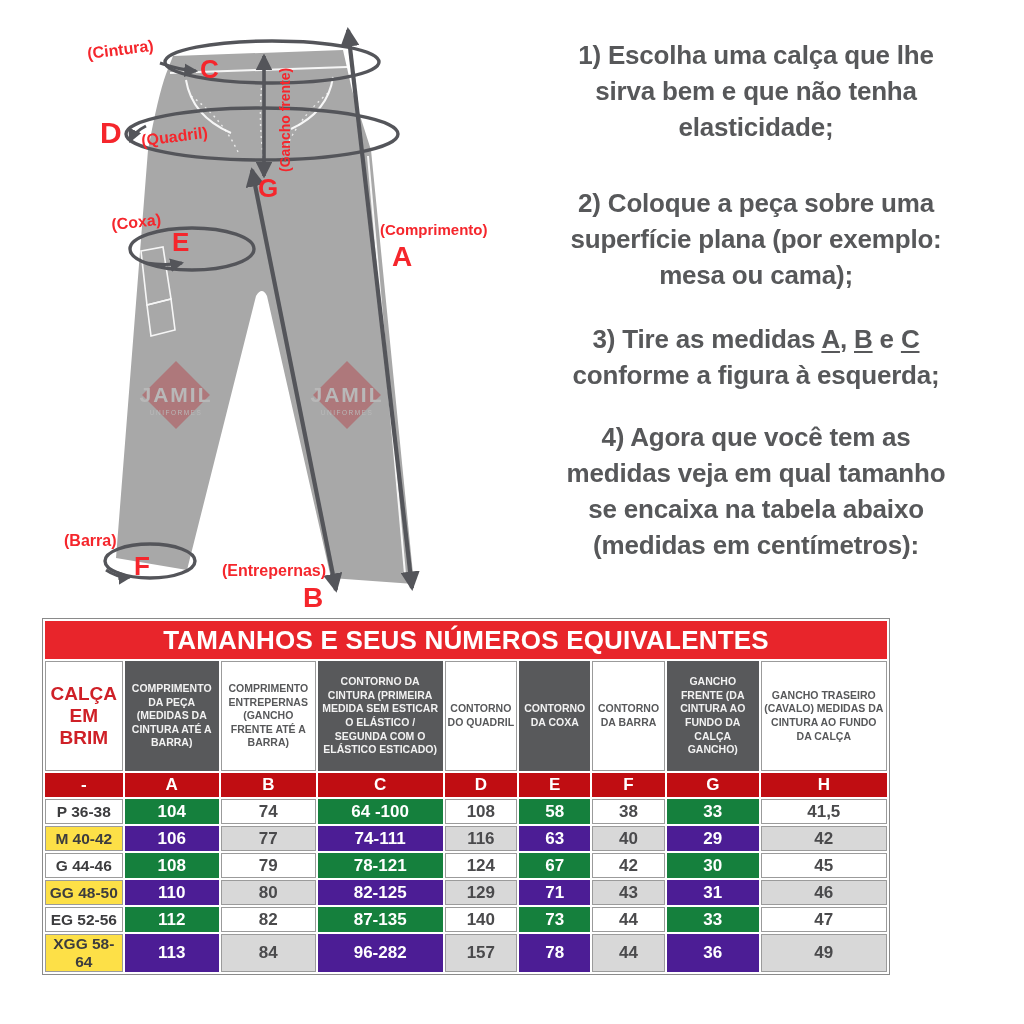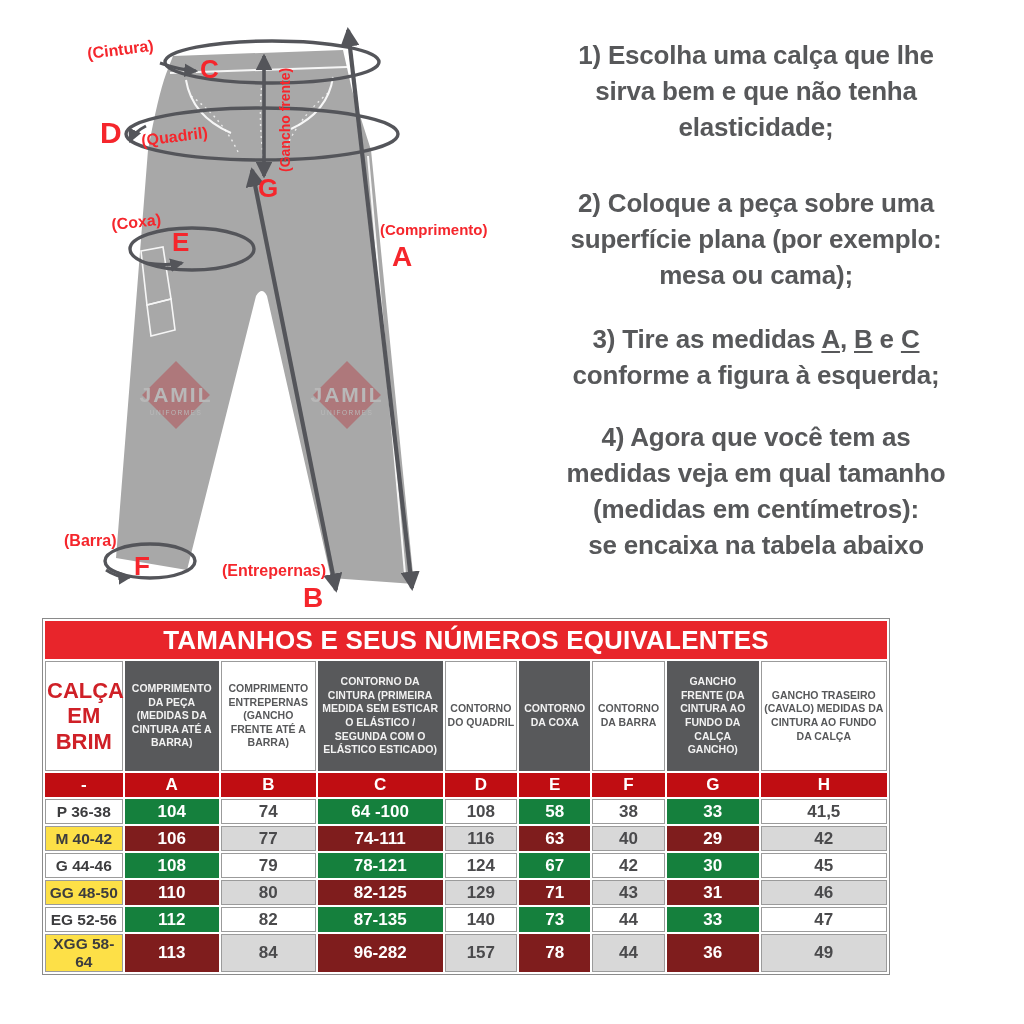--- a/index.html
+++ b/index.html
@@ -19,30 +19,30 @@
   .step-3 { top:322px; }
   .step-4 { top:420px; }
   .line { display:block; }
   .u { text-decoration:underline; text-underline-offset:3px; }
 
   
   .table-wrap { position:absolute; left:42px; top:618px; width:848px; }
   table.size-table { width:100%; border-collapse:separate; border-spacing:2px; background:#fff; border:1px solid #8a8a8a; table-layout:fixed; }
   .size-table th, .size-table td { text-align:center; vertical-align:middle; padding:1px 2px; }
   .tbl-title { background:#e8252b; color:#fff; font-size:26px; font-weight:700; letter-spacing:0.2px; height:38px; }
-  .corner { background:#fff; color:#cf2027; font-size:22px; font-weight:700; line-height:1.15; box-shadow:inset 0 0 0 1px #9b9b9b; padding:0 10px; }
+  .corner { background:#fff; color:#cf2027; font-size:19px; font-weight:700; line-height:1.15; box-shadow:inset 0 0 0 1px #9b9b9b; padding:0 10px; }
   .desc { font-size:10.5px; font-weight:700; line-height:1.3; height:110px; }
   .desc.dark { background:#58595b; color:#f2f2f2; }
   .desc.light { background:#fff; color:#57585a; box-shadow:inset 0 0 0 1px #9b9b9b; }
   .letter { background:#c00d12; color:#fff; font-size:17px; font-weight:700; height:24px; }
   .size-table td { height:25px; font-weight:700; font-size:17px; }
   td.size { background:#fff; color:#3c3c3e; font-size:15.5px; box-shadow:inset 0 0 0 1px #9b9b9b; }
   td.size.alt { background:#fde047; }
   td.vdark { background:#15803d; color:#fff; }
-  td.vdark.alt { background:#7f1d1d; }
+  td.vdark.alt { background:#4c1d95; }
   td.vlight { background:#fff; color:#4a4a4c; box-shadow:inset 0 0 0 1px #9b9b9b; }
   td.vlight.alt { background:#d8d8d8; }
 
   
   .note { position:absolute; left:0; top:970px; width:1024px; text-align:center; font-size:25px; font-weight:700; color:#3f4043; letter-spacing:-0.2px; }
   .note .red { color:#f3492d; }
   .note .red-small { color:#f3492d; font-size:17px; }
 </style>
 </head>
 <body>
@@ -134,22 +134,22 @@
       <span class="line">superfície plana (por exemplo:</span>
       <span class="line">mesa ou cama);</span>
     </div>
     <div class="step step-3">
       <span class="line"><span>3) Tire as medidas </span><span class="u">A</span><span>, </span><span class="u">B</span><span> e </span><span class="u">C</span></span>
       <span class="line">conforme a figura à esquerda;</span>
     </div>
     <div class="step step-4">
       <span class="line">4) Agora que você tem as</span>
       <span class="line">medidas veja em qual tamanho</span>
+      <span class="line">se encaixa na tabela abaixo</span>
       <span class="line">(medidas em centímetros):</span>
-      <span class="line">se encaixa na tabela abaixo</span>
     </div>
   </div>
 
   <div class="table-wrap">
     <table class="size-table">
       <colgroup id="cols">
           <col style="width: 9.4%;">
           <col style="width: 11.4%;">
           <col style="width: 11.5%;">
           <col style="width: 15.1%;">

